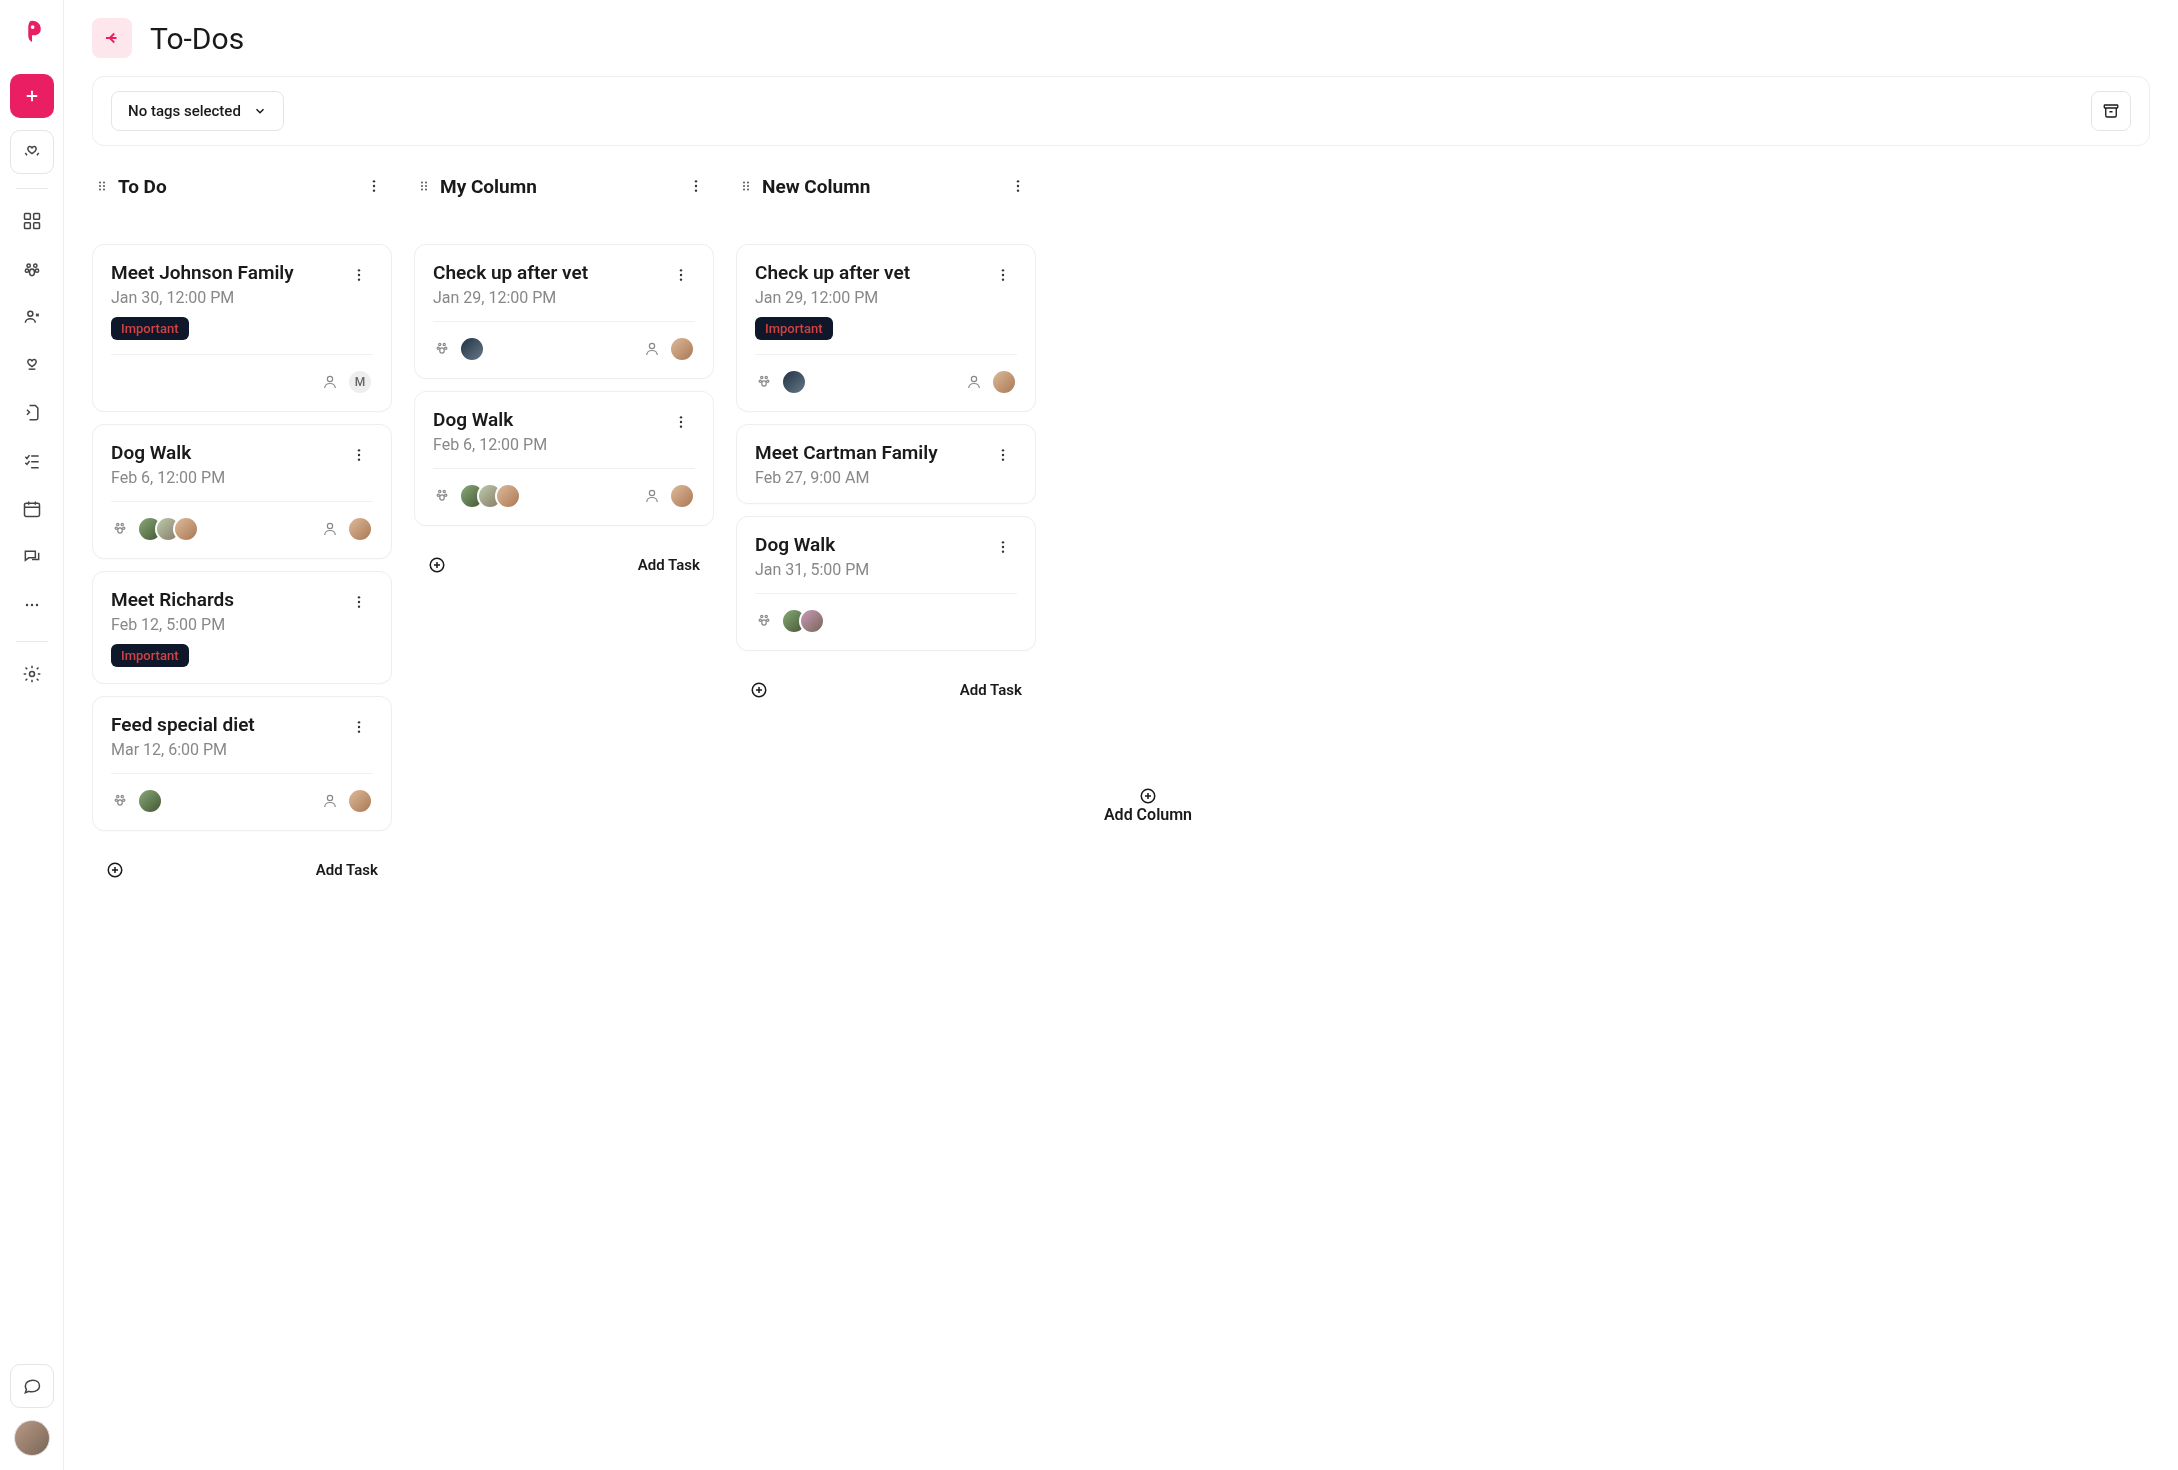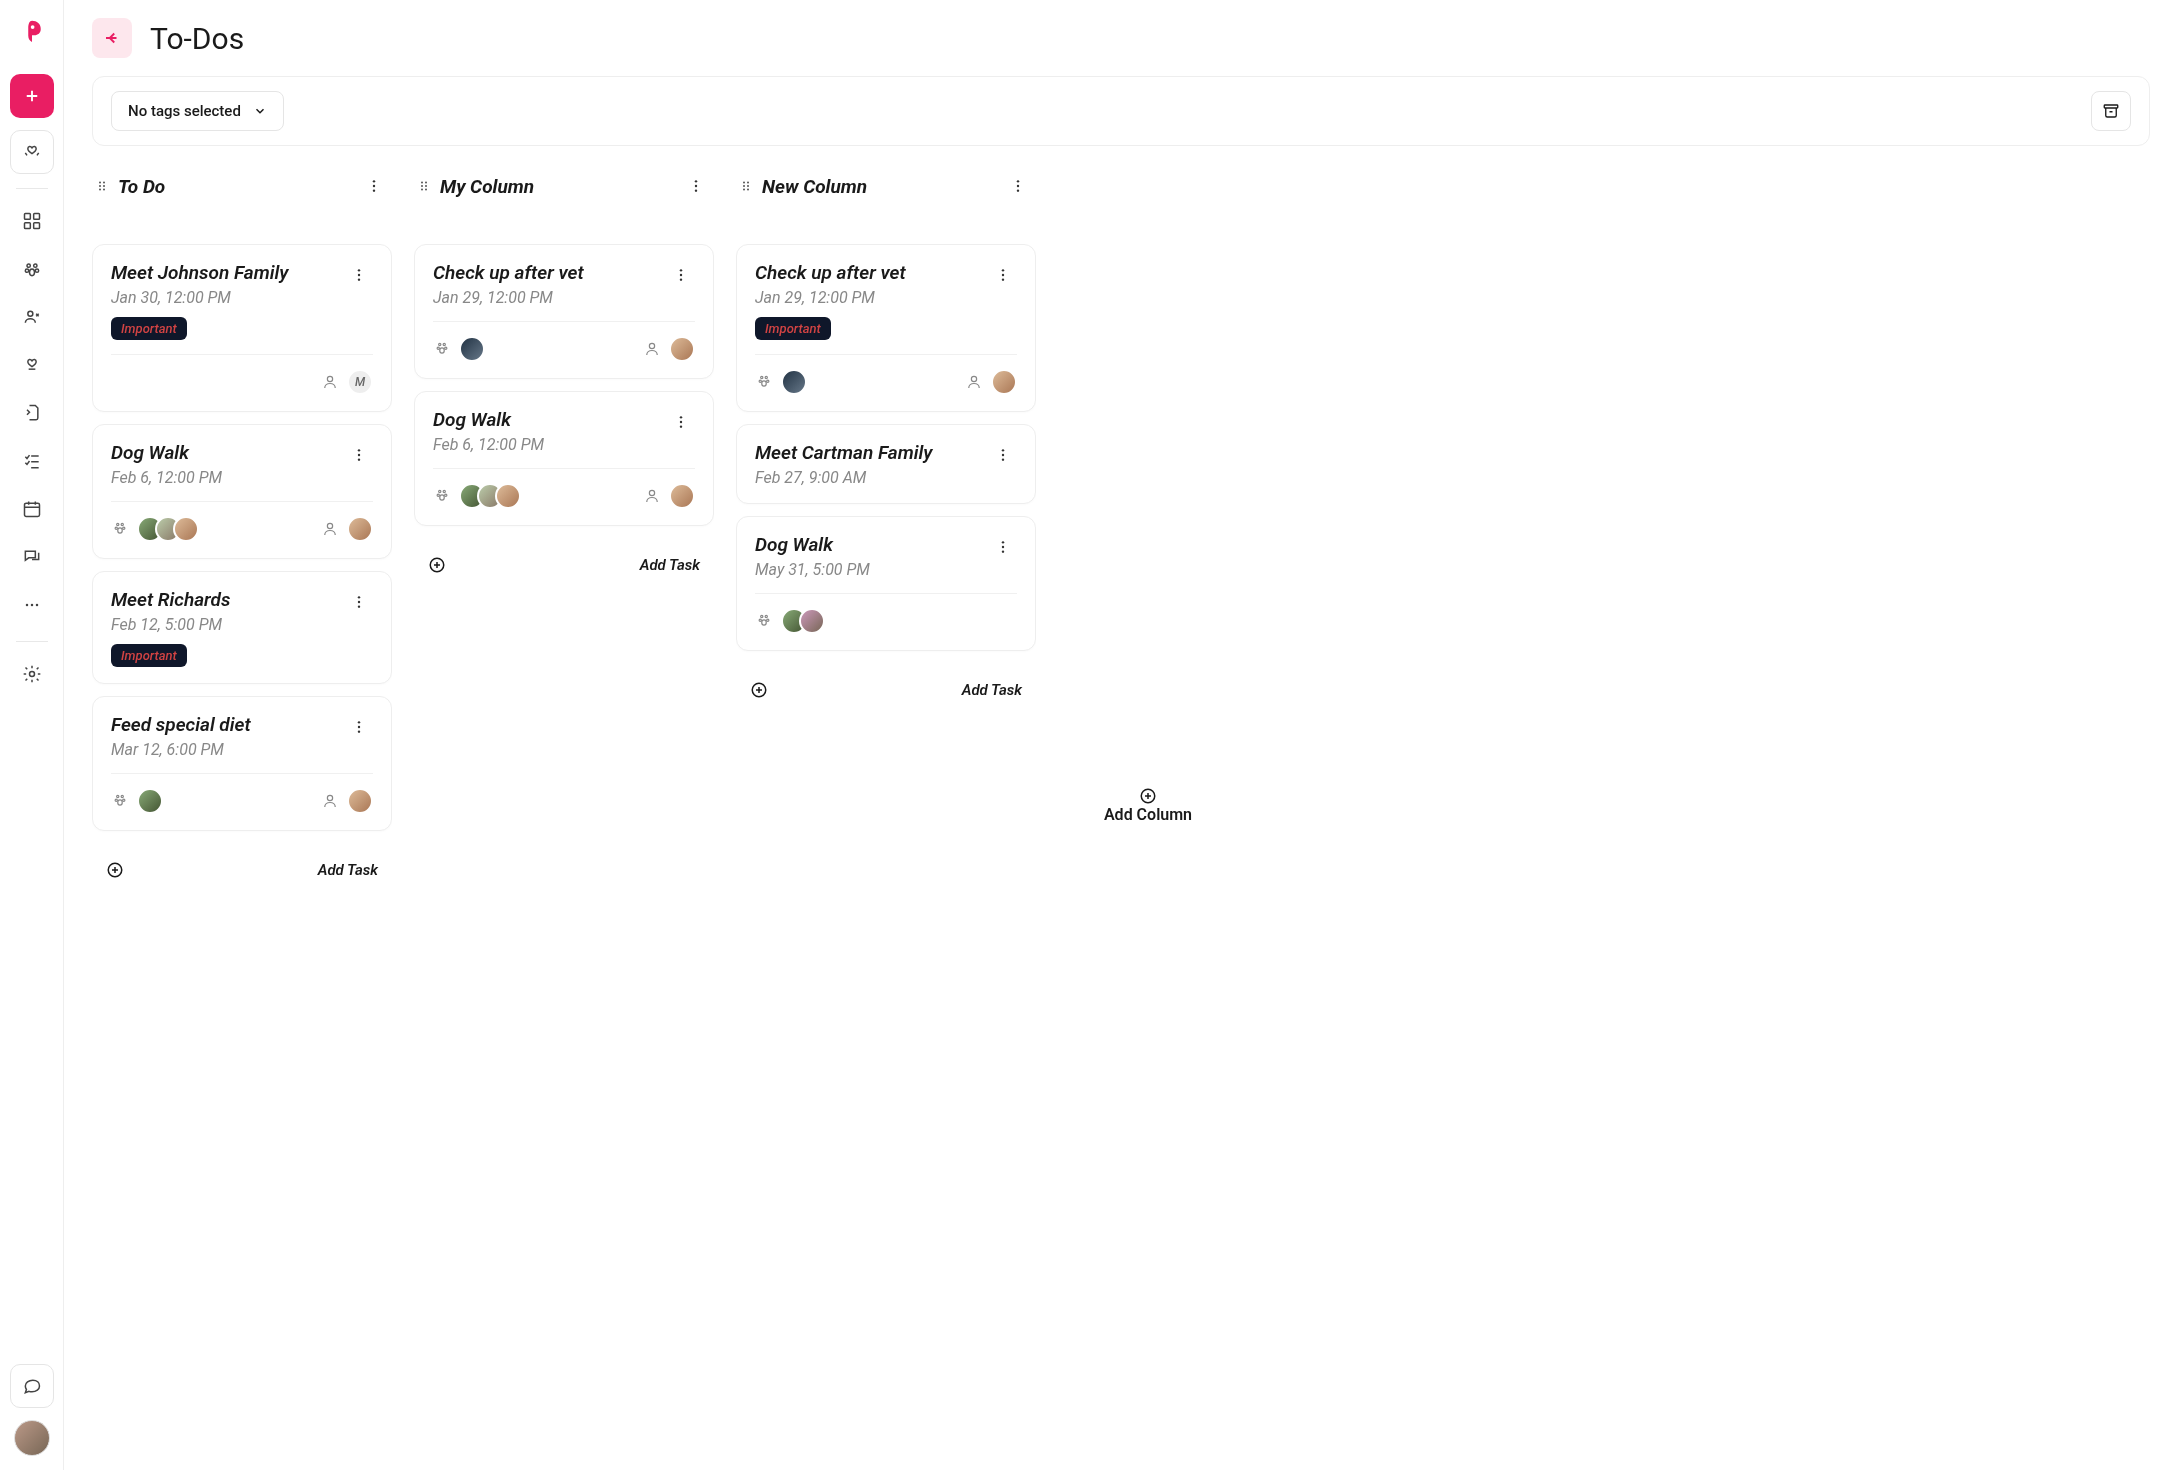--- a/index.html
+++ b/index.html
@@ -129,21 +129,20 @@
   padding: 0 28px 28px;
   overflow-x: auto;
   overflow-y: hidden;
   align-items: stretch;
 }
 .column {
   width: 300px;
   flex-shrink: 0;
   display: flex;
   flex-direction: column;
-  font-style: italic;
 }
 .col-head {
   display: flex;
   align-items: center;
   gap: 10px;
   padding: 4px 4px 16px;
 }
 .drag-handle {
   cursor: grab;
   color: #555;
@@ -740,21 +739,21 @@
                   <circle cx="12" cy="19" r="1.8"></circle>
                 </svg>
               </div>
         </div>
 
       </div>
       <div class="card">
         <div class="card-top">
           <div>
             <div class="card-title">Dog Walk</div>
-            <div class="card-date">May 31, 5:00 PM</div>
+            <div class="card-date">Jan 31, 5:00 PM</div>
           </div>
           <div class="more-btn">
                 <svg width="16" height="16" viewBox="0 0 24 24" fill="currentColor">
                   <circle cx="12" cy="5" r="1.8"></circle>
                   <circle cx="12" cy="12" r="1.8"></circle>
                   <circle cx="12" cy="19" r="1.8"></circle>
                 </svg>
               </div>
         </div>
 

